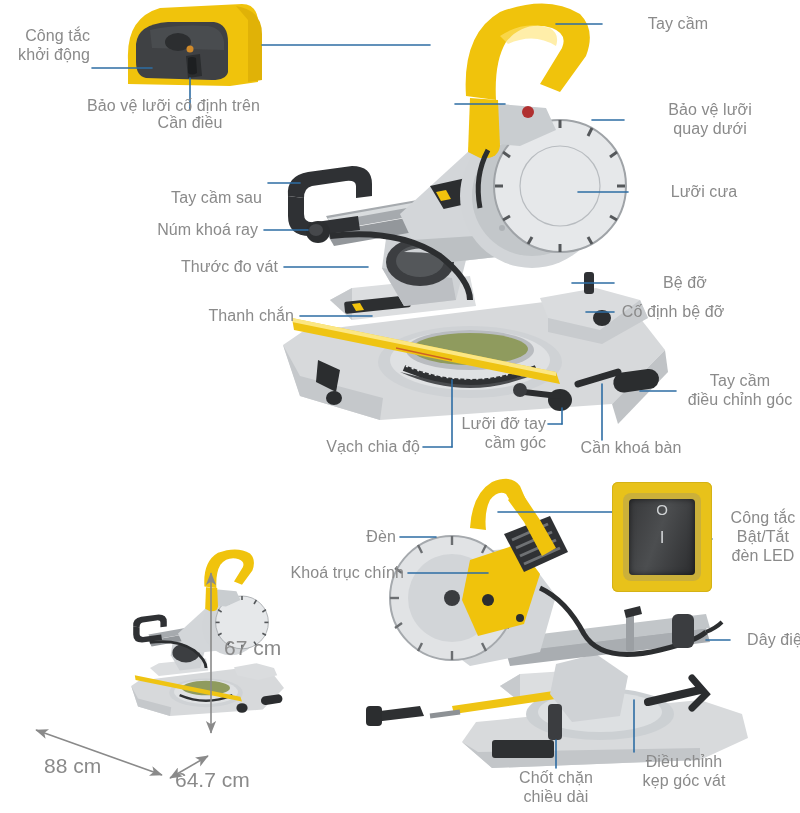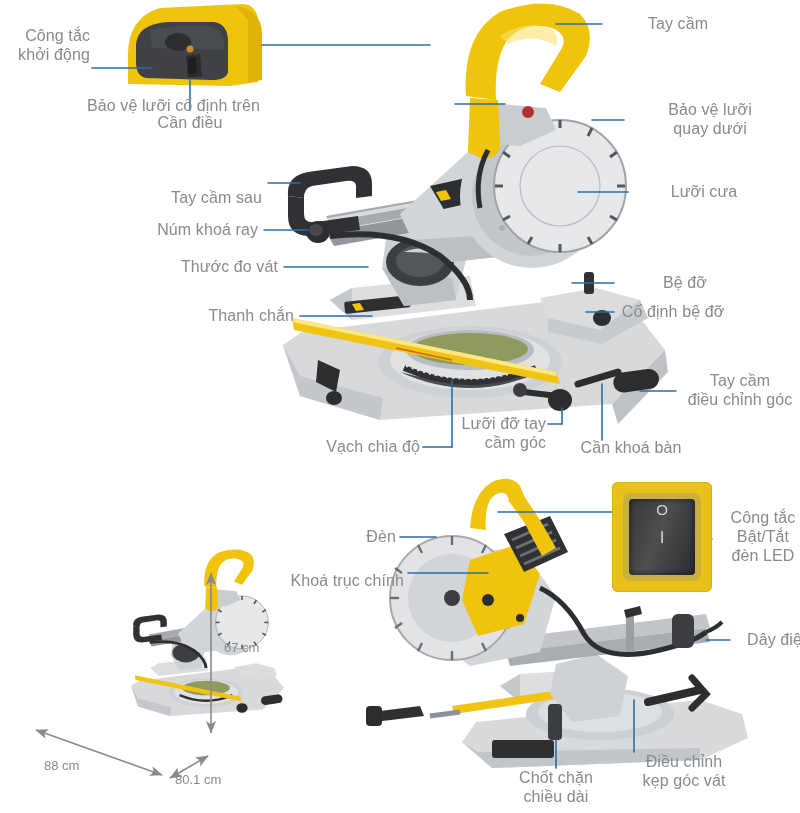--- a/index.html
+++ b/index.html
@@ -26,21 +26,21 @@
     white-space: pre-line;
     letter-spacing: 0.1px;
   }
   .label.right  { text-align: right; }
   .label.left   { text-align: center; }
   .label.center { text-align: center; }
 
   .dim-label {
     position: absolute;
     color: #8a8a8a;
-    font-size: 13px;
+    font-size: 21px;
     line-height: 20px;
     white-space: nowrap;
   }
 
   svg.overlay {
     position: absolute;
     left: 0; top: 0;
     width: 800px;
     height: 813px;
     pointer-events: none;
@@ -415,33 +415,33 @@
 
   <div class="label right" style="left:300px; top:437px; width:120px;">Vạch chia độ</div>
 
   <div class="label right" style="left:436px; top:414px; width:110px;">Lưỡi đỡ tay
 cầm góc</div>
 
   <div class="label left" style="left:566px; top:438px; width:130px;">Cần khoá bàn</div>
 
   <div class="label right" style="left:300px; top:527px; width:96px;">Đèn</div>
 
-  <div class="label right" style="left:246px; top:563px; width:158px;margin-top:8px;">Khoá trục chính</div>
+  <div class="label right" style="left:246px; top:563px; width:158px;">Khoá trục chính</div>
 
   <div class="label left" style="left:718px; top:508px; width:90px;">Công tắc
 Bật/Tắt
 đèn LED</div>
 
   <div class="label left" style="left:734px; top:630px; width:90px;">Dây điện</div>
 
   <div class="label center" style="left:486px; top:768px; width:140px;">Chốt chặn
 chiều dài</div>
 
   <div class="label center" style="left:612px; top:752px; width:144px;">Điều chỉnh
 kẹp góc vát</div>
 
   <div class="dim-label" style="left:44px;  top:756px;">88 cm</div>
 
-  <div class="dim-label" style="left:175px; top:770px;">80.1 cm</div>
+  <div class="dim-label" style="left:175px; top:770px;">64.7 cm</div>
 
   <div class="dim-label" style="left:224px; top:638px;">67 cm</div>
 
 </div>
 
 </body></html>

